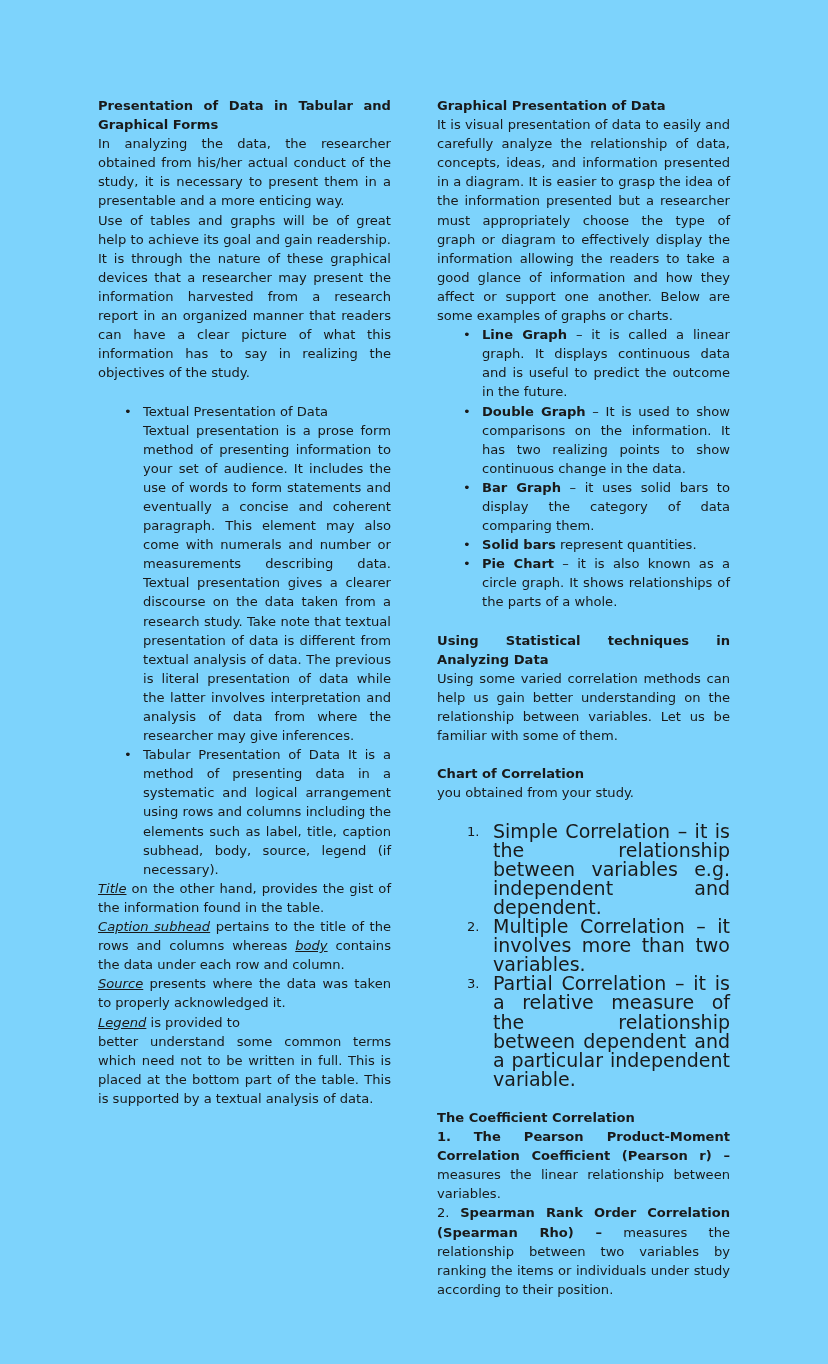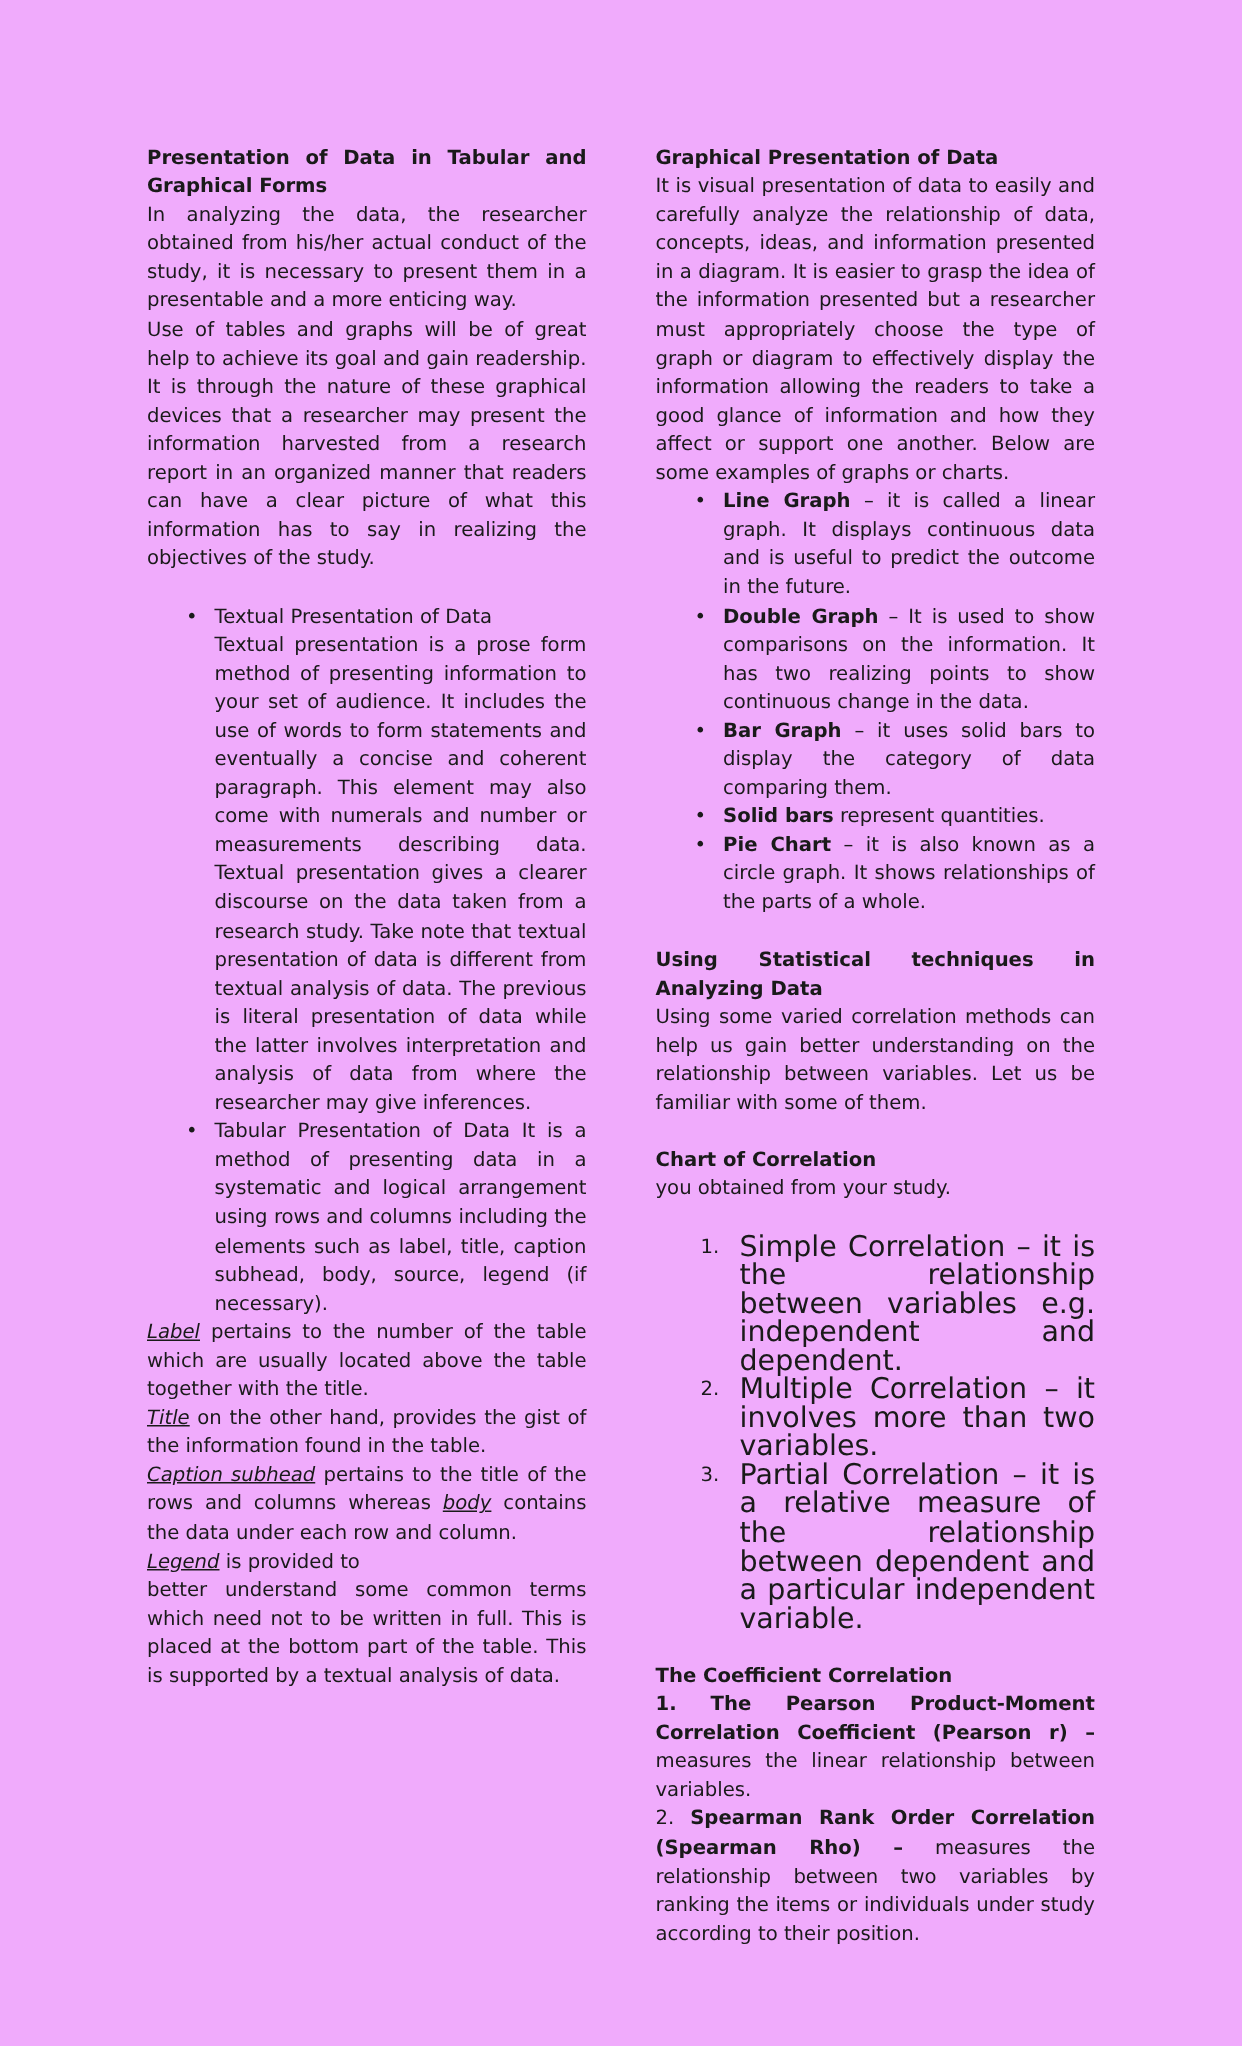--- a/index.html
+++ b/index.html
@@ -13,21 +13,21 @@
     font-family: "DejaVu Sans", sans-serif;
     color: #1a1a1a;
     -webkit-font-smoothing: antialiased;
   }
   .page {
     position: relative;
     width: 828px;
     height: 1364px;
     box-sizing: border-box;
     padding: 96px 88px 0 98px;
-    background: #f0abfc;
+    background: #7dd3fc;
   }
   .columns {
     display: flex;
     gap: 46px;
     align-items: flex-start;
   }
   .col {
     width: 293px;
     flex: 0 0 293px;
   }
@@ -125,26 +125,26 @@
       <ul class="bullets">
         <li>
           <b>Textual Presentation of Data</b><br>
           <span>Textual presentation is a prose form method of presenting information to your set of audience. It includes the use of words to form statements and eventually a concise and coherent paragraph. This element may also come with numerals and number or measurements describing data. Textual presentation gives a clearer discourse on the data taken from a research study. Take note that textual presentation of data is different from textual analysis of data. The previous is literal presentation of data while the latter involves interpretation and analysis of data from where the researcher may give inferences.</span>
         </li>
         <li>
           <b>Tabular Presentation of Data</b><span> </span><span>It is a method of presenting data in a systematic and logical arrangement using rows and columns including the elements such as label, title, caption subhead, body, source, legend (if necessary).</span>
         </li>
       </ul>
 
-      <p class="para"><span class="iu">Label</span><span> pertains to the number of the table which are usually located above the table together with the title.</span></p>
 
       <p class="para"><span class="iu">Title</span><span> on the other hand, provides the gist of the information found in the table.</span></p>
 
       <p class="para"><span class="iu">Caption subhead</span><span> pertains to the title of the rows and columns whereas </span><span class="iu">body</span><span> contains the data under each row and column.</span></p>
 
+      <p class="para"><span class="iu">Source</span><span> presents where the data was taken to properly acknowledged it.</span></p>
 
       <p class="para left"><span class="iu">Legend</span><span> is provided to</span></p>
 
       <p class="para">better understand some common terms which need not to be written in full. This is placed at the bottom part of the table. This is supported by a textual analysis of data.</p>
 
     </div>
 
     <div class="col">
 
       <h2 class="heading left">Graphical Presentation of Data</h2>

